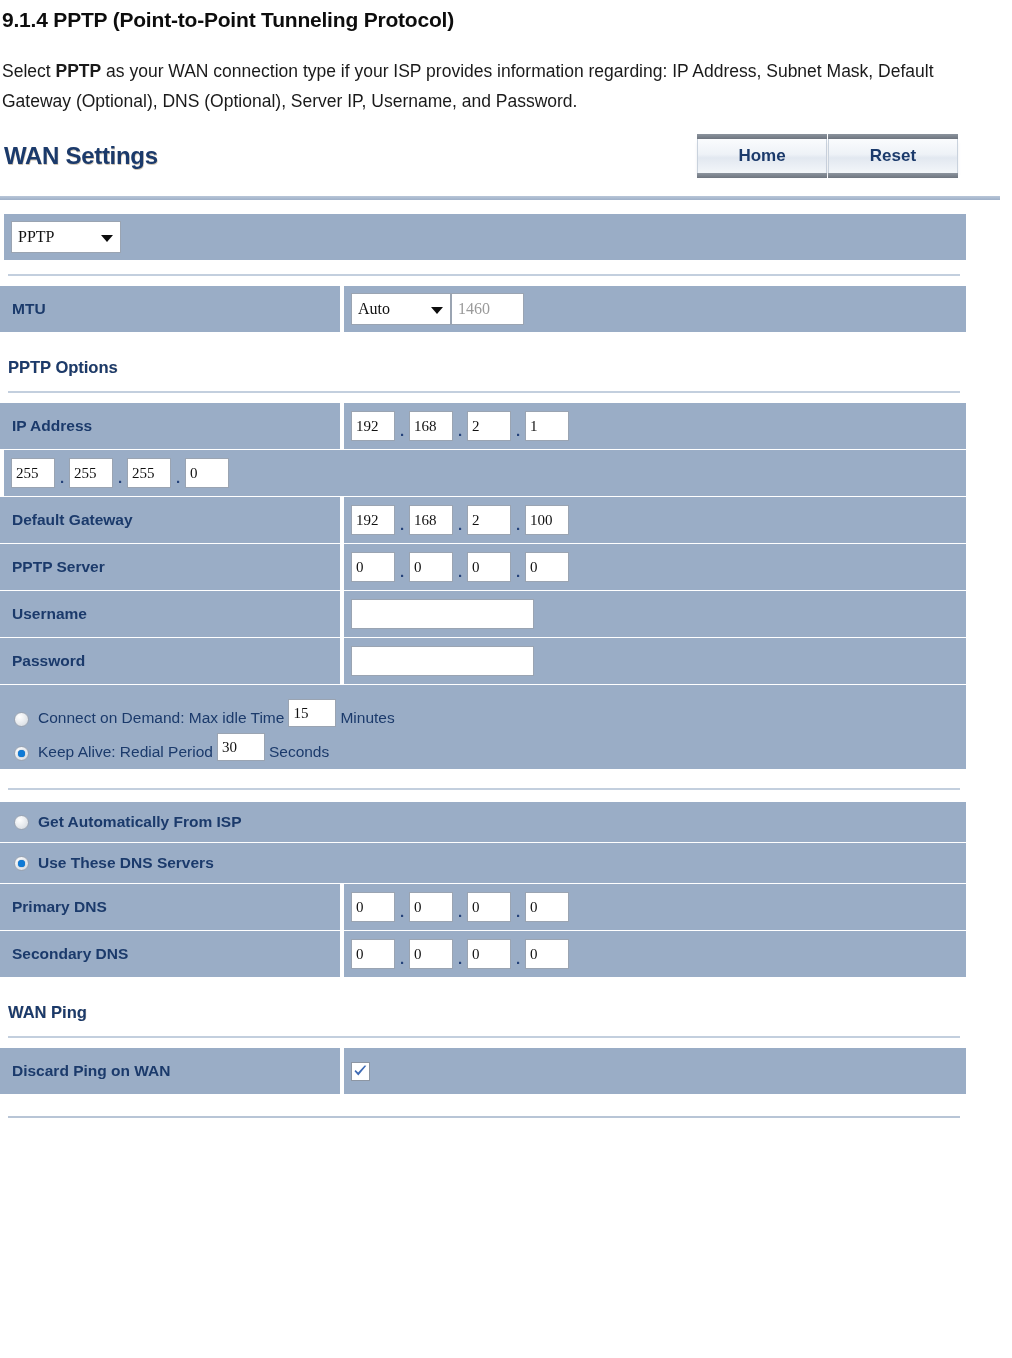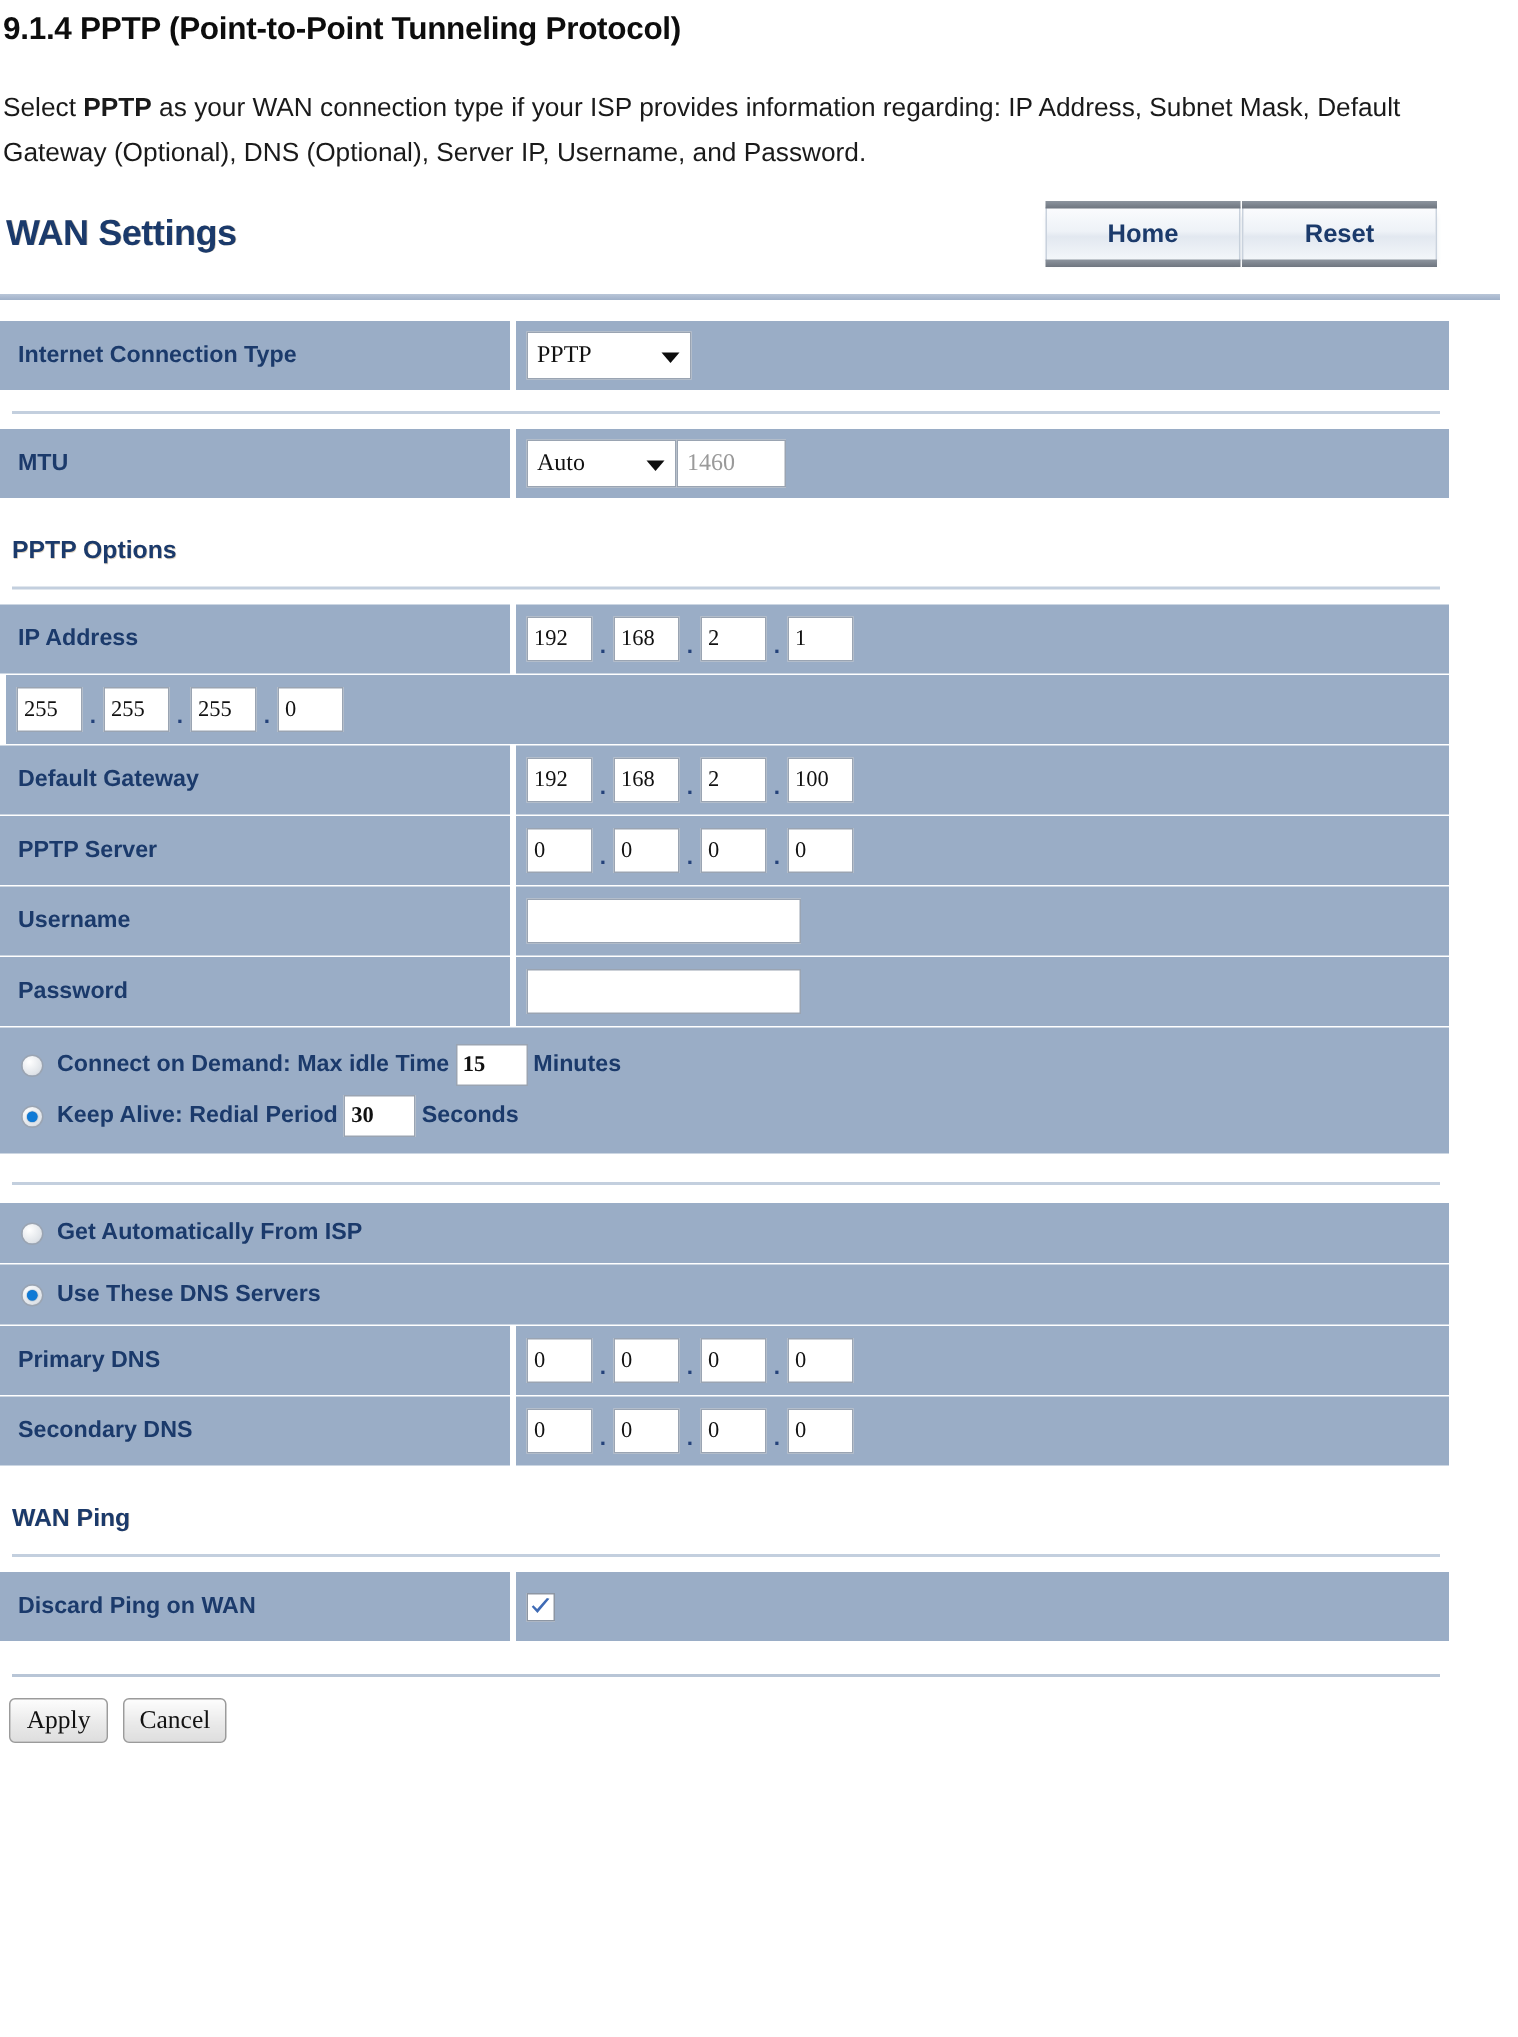--- a/index.html
+++ b/index.html
@@ -158,24 +158,24 @@
     color: #1b3a6b;
   }
   .row-tall {
     width: 966px;
     background: #9aadc6;
     padding: 8px 0 8px 14px;
     margin-bottom: 1px;
   }
   .radio-line {
     display: flex;
-    align-items: center;
+    align-items: flex-end;
     height: 34px;
     font-size: 15.5px;
-    font-weight: bold;
+    font-weight: normal;
     color: #1b3a6b;
   }
 
   
   .ip-group { display: flex; align-items: center; }
   .ip-box {
     width: 44px;
     height: 30px;
     background: #ffffff;
     border: 1px solid #9aa4b2;
@@ -327,21 +327,20 @@
     <div class="ui-title">WAN Settings</div>
     <div class="hdr-buttons">
       <div class="hdr-btn">Home</div>
       <div class="hdr-btn">Reset</div>
     </div>
   </div>
   <div class="hdr-rule"></div>
 
   <div class="rows" style="margin-top:14px;">
     <div class="row">
-      <div class="row-label">Internet Connection Type</div>
       <div class="row-value">
         <div class="select wide">
           <span>PPTP</span>
           <span class="caret"></span>
         </div>
       </div>
     </div>
   </div>
 
   <div class="section-rule"></div>
@@ -508,18 +507,14 @@
         <div class="checkbox">
           <svg width="15" height="13" viewBox="0 0 15 13">
             <path d="M1.5 6.2 L5.3 10.4 L13.3 0.8 L11.6 0.4 L5.1 7.6 L2.6 5.1 Z" fill="#3f6bb5"></path>
           </svg>
         </div>
       </div>
     </div>
   </div>
 
   <div class="footer-rule"></div>
-  <div class="footer-btns">
-    <div class="cls-btn">Apply</div>
-    <div class="cls-btn">Cancel</div>
-  </div>
 
 </div>
 
 </body></html>

